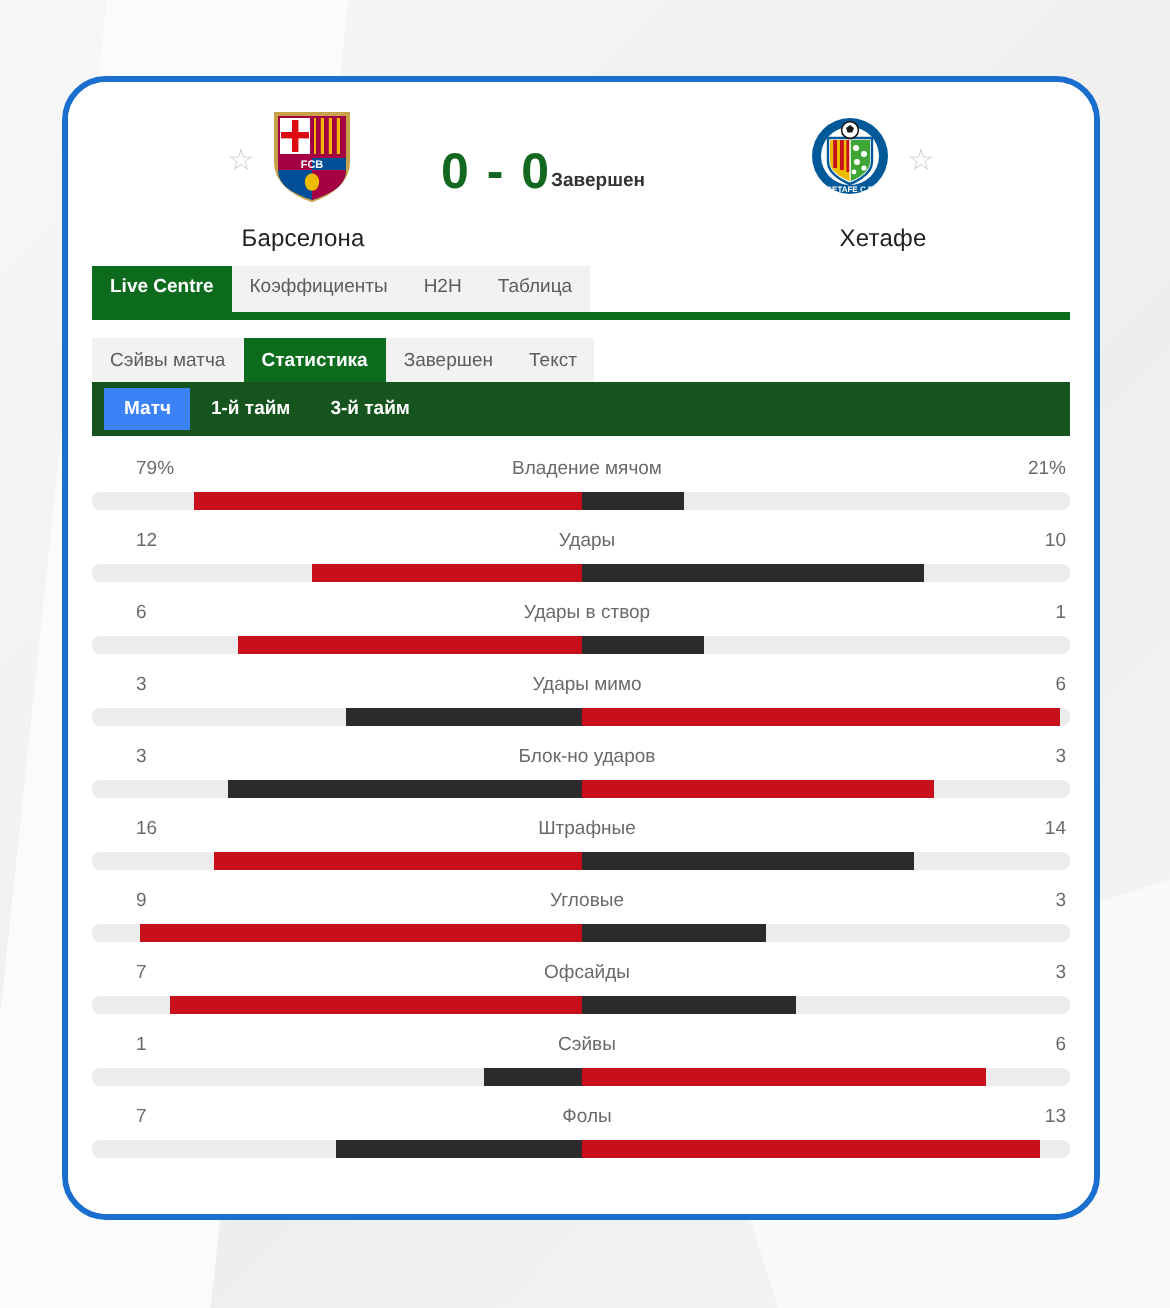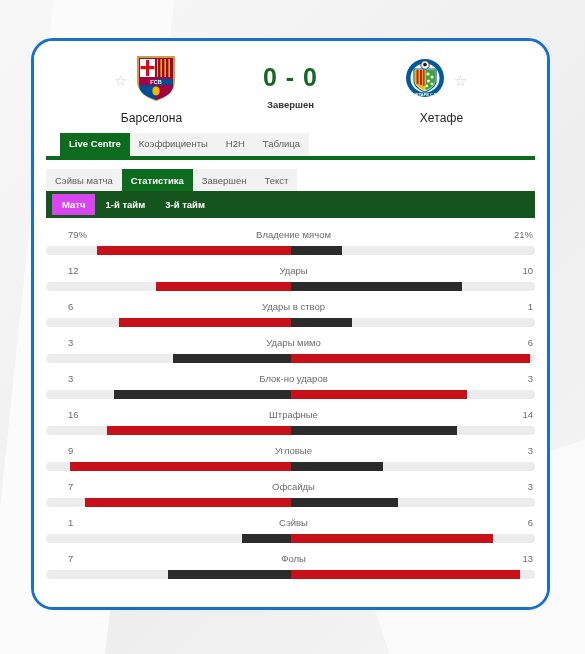--- a/index.html
+++ b/index.html
@@ -56,36 +56,36 @@
     color:#cfcfcf;font-size:15px;line-height:1;
     display:inline-block;
   }
   .crest{width:42px;height:46px;flex:0 0 auto;}
   .team-name{
     margin-top:6px;font-size:12px;font-weight:normal;color:#222;
     letter-spacing:.1px;
     margin-left:12px;
   }
   .score-block{
-    width:140px;display:flex;flex-direction:column;align-items:center;
+    width:140px;display:flex;flex-direction:row;align-items:center;
     margin-top:-6px;
   }
   .score{
     font-size:25px;font-weight:bold;color:#13671f;letter-spacing:1px;
     line-height:1.1;
   }
   .score-status{font-size:9.5px;color:#333;margin-top:7px;font-weight:bold;}
 
   
   .tabbar1{
     position:relative;margin:6px 12px 0 12px;
     border-bottom:4px solid #0d6b1e;
     height:23px;
   }
-  .tabbar1 .tabs{display:flex;height:23px;margin-left:14px;}
+  .tabbar1 .tabs{display:flex;height:23px;}
   .tab{
     font-size:9.5px;color:#5c5c5c;background:#f2f2f2;
     padding:5px 9px 5px 9px;line-height:1.1;height:23px;box-sizing:border-box;
     display:flex;align-items:center;white-space:nowrap;
   }
   .tab.active{background:#0d6b1e;color:#fff;font-weight:bold;}
   .tab1-filler{flex:1;background:#ffffff;height:23px;}
 
   .tabbar2{
     position:relative;margin:9px 12px 0 12px;height:22px;
@@ -100,21 +100,21 @@
   .tab2-filler{flex:1;background:#ffffff;height:22px;}
 
   .periodbar{
     margin:0 12px;height:27px;background:#15541d;
     display:flex;align-items:center;padding-left:6px;box-sizing:border-box;
   }
   .period{
     font-size:9.5px;color:#ffffff;font-weight:bold;
     padding:5px 10px;white-space:nowrap;
   }
-  .period.active{background:#d946ef;}
+  .period.active{background:#3b82f6;}
 
   
   .stats{margin:4px 12px 0 12px;}
   .stat-row{padding:7px 0 3px 0;}
   .stat-top{
     position:relative;height:13px;margin-left:20px;
   }
   .stat-home{
     position:absolute;left:2px;top:0;font-size:9.5px;color:#6a6a6a;
   }

